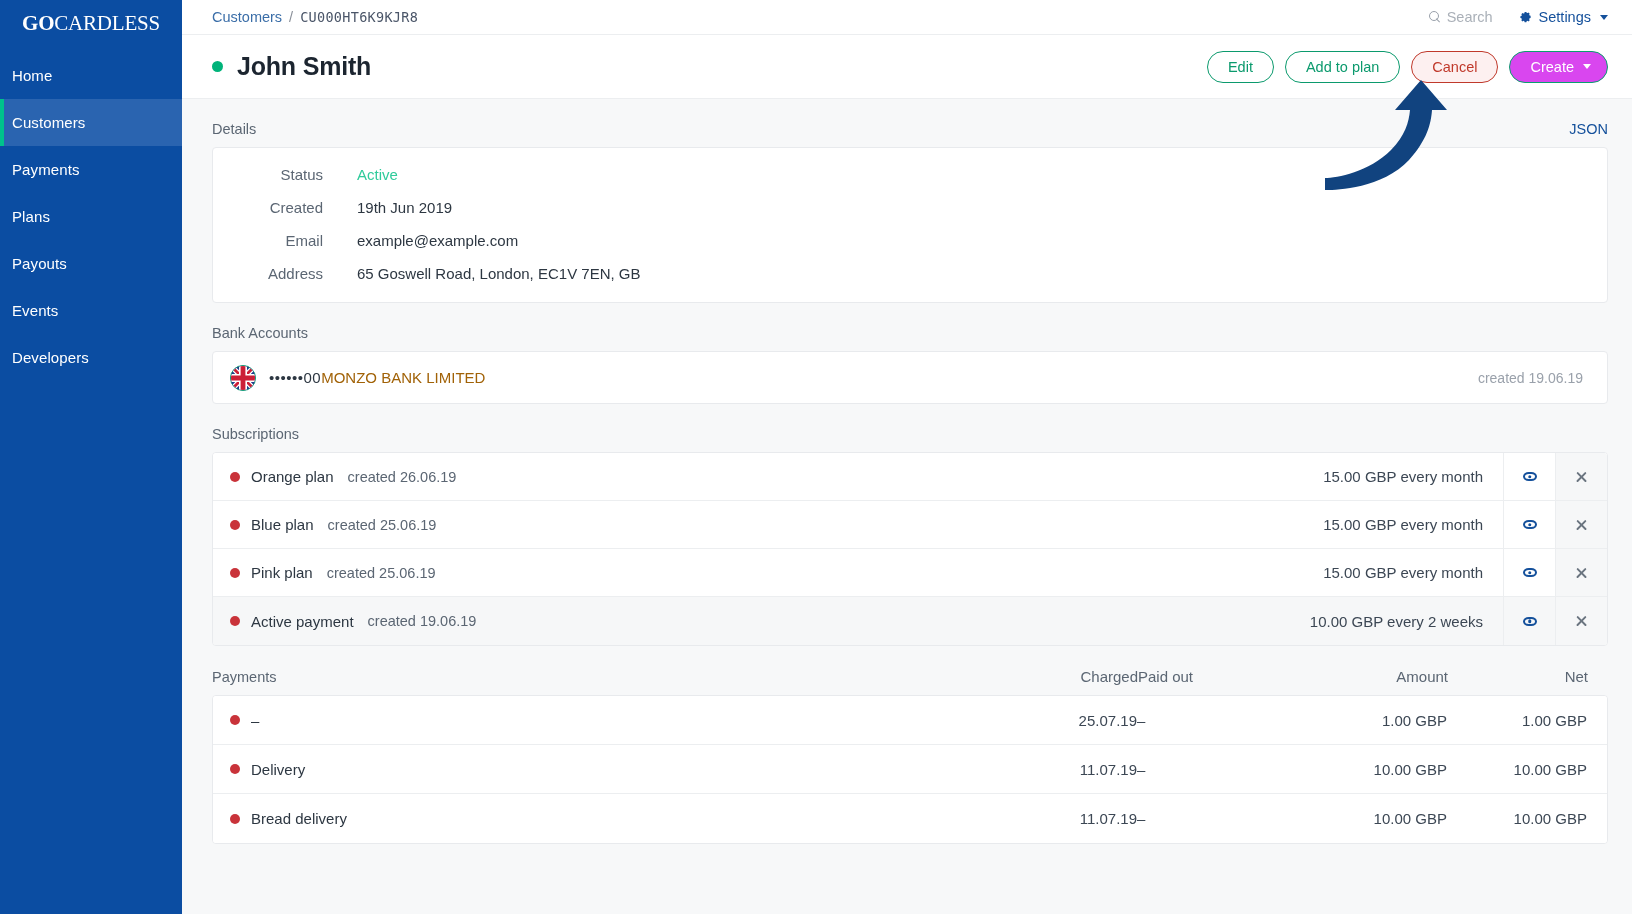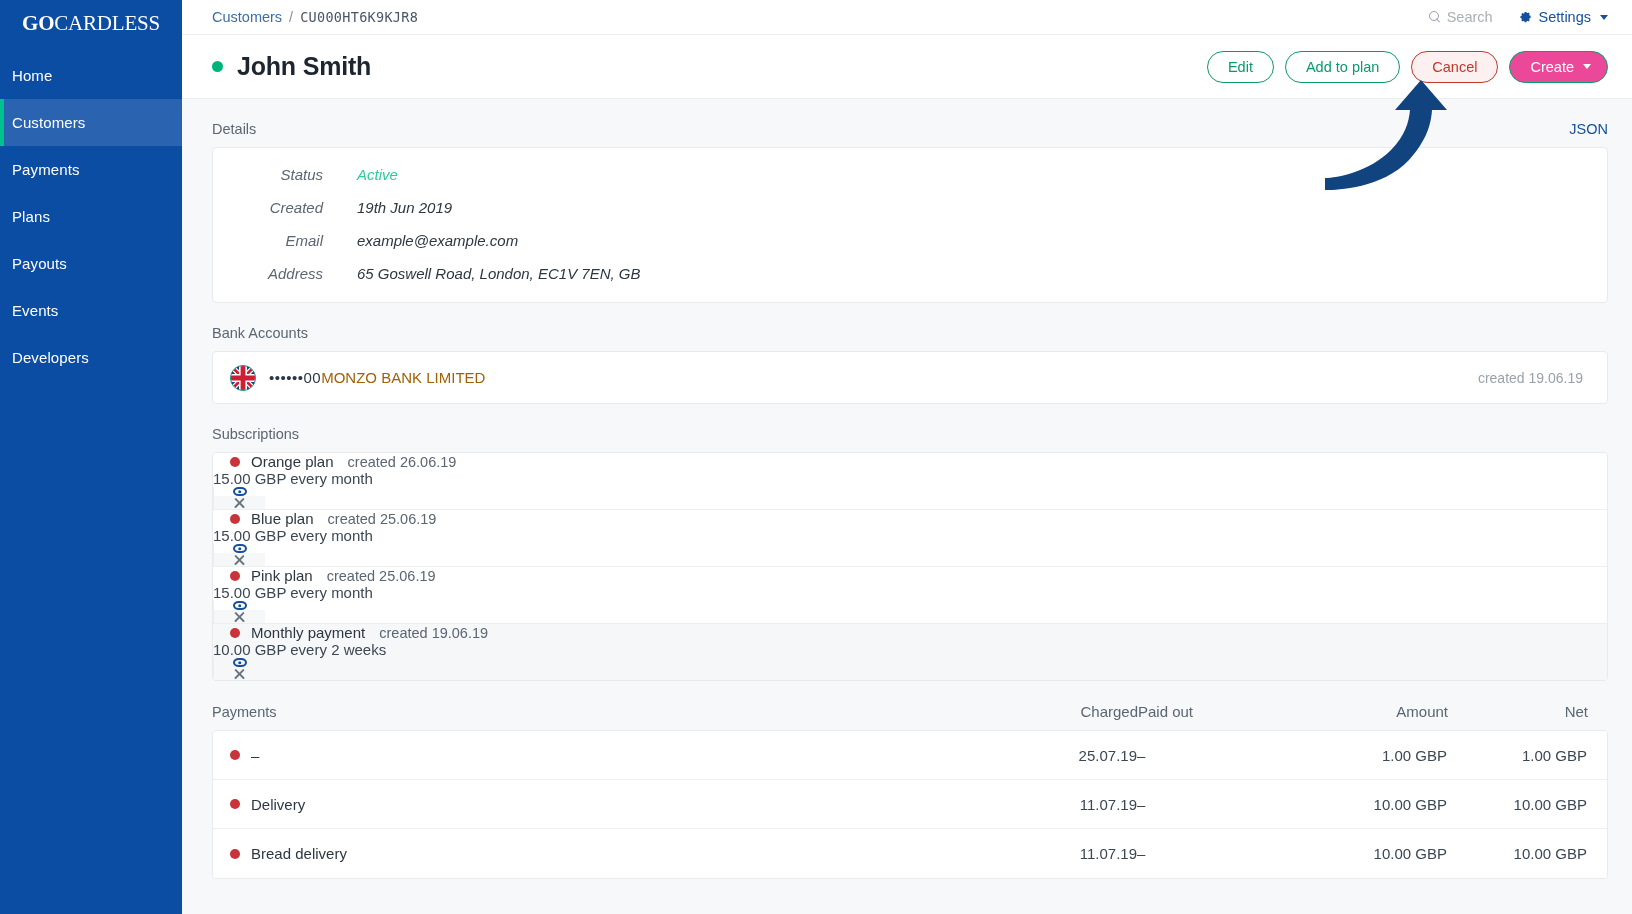--- a/index.html
+++ b/index.html
@@ -97,42 +97,42 @@
   .page-title { font-size: 25px; font-weight: bold; color: #1c2530; letter-spacing: -0.2px; }
   .actions { margin-left: auto; display: flex; align-items: center; gap: 11px; text-align: right; }
   .btn {
     height: 32px; border-radius: 16px;
     display: inline-flex; align-items: center; justify-content: center;
     font-size: 14.5px; cursor: pointer; padding: 0 20px;
     border: 1.3px solid transparent; background: #ffffff; white-space: nowrap;
   }
   .btn-outline { border-color: #0b9a6d; color: #0b9a6d; }
   .btn-danger { border-color: #c0392b; color: #c0392b; background: #fdf0f0; }
-  .btn-primary { border-color: #0aa06e; background: #ec4899; color: #ffffff; padding: 0 16px 0 20px; gap: 9px; }
+  .btn-primary { border-color: #0aa06e; background: #d946ef; color: #ffffff; padding: 0 16px 0 20px; gap: 9px; }
   .btn-primary .caret-w { width: 0; height: 0; border-left: 4.5px solid transparent; border-right: 4.5px solid transparent; border-top: 5px solid #ffffff; }
 
   
   .content { padding: 0 24px 0 30px; }
   .section-label {
     font-size: 14.5px; color: #5b6673;
     padding: 22px 0 10px 0;
     display: flex; align-items: center;
   }
   .json-link { margin-left: auto; color: #14509b; font-size: 14.5px; cursor: pointer; }
 
   .card {
     background: #ffffff;
     border: 1px solid #e8eaed;
     border-radius: 4px;
     overflow: hidden;
   }
 
   
   .details-body { padding: 18px 0 20px 0; }
-  .drow { display: flex; align-items: flex-end; margin: 0 0 16px 0; font-style: italic; }
+  .drow { display: flex; align-items: flex-end; margin: 0 0 16px 0; }
   .drow:last-child { margin-bottom: 0; }
   .dlabel { width: 144px; text-align: right; font-size: 15px; color: #5b6673; padding-right: 34px; }
   .dvalue { font-size: 15px; color: #2d3742; }
   .dvalue.active-green { color: #2fcb9b; }
 
   
   .bank-row { display: flex; align-items: center; height: 51px; padding: 0 24px 0 17px; }
   .flag {
     width: 26px; height: 26px; border-radius: 50%;
     border: 1.6px solid #16a37b;
@@ -142,21 +142,20 @@
   .bank-text { margin-left: 13px; font-size: 15px; color: #2d3742; }
   .bank-text .masked { letter-spacing: 0.5px; }
   .bank-text .bankname { font-weight: normal; color: #a16207; }
   .bank-created { margin-left: auto; font-size: 14px; color: #9aa1ab; }
 
   
   .sub-row {
     display: flex; align-items: stretch; min-height: 48px;
     border-bottom: 1px solid #eceef0;
     background: #ffffff;
-    flex-direction: column;
   }
   .sub-row:last-child { border-bottom: none; }
   .sub-row.hover { background: #f6f7f8; }
   .sub-main { flex: 1; display: flex; align-items: center; padding-left: 17px; gap: 11px; }
   .dot-red { width: 10px; height: 10px; border-radius: 50%; background: #c9333a; flex: 0 0 auto; }
   .sub-name { font-size: 15px; color: #2d3742; }
   .sub-created { font-size: 14.5px; color: #5b6673; margin-left: 3px; }
   .sub-amount { display: flex; align-items: center; padding-right: 20px; font-size: 15px; color: #3c4754; }
   .icon-cell {
     width: 52px; display: flex; align-items: center; justify-content: center;
@@ -377,21 +376,21 @@
               <span class="eye"></span>
             </div>
           <div class="icon-cell x-cell">
               <span class="xmark"></span>
             </div>
         </div>
 
         <div class="sub-row hover">
           <div class="sub-main">
             <span class="dot-red"></span>
-            <span class="sub-name">Monthly payment</span>
+            <span class="sub-name">Active payment</span>
             <span class="sub-created">created 19.06.19</span>
           </div>
           <div class="sub-amount">10.00 GBP every 2 weeks</div>
           <div class="icon-cell">
               <span class="eye"></span>
             </div>
           <div class="icon-cell x-cell">
               <span class="xmark"></span>
             </div>
         </div>

